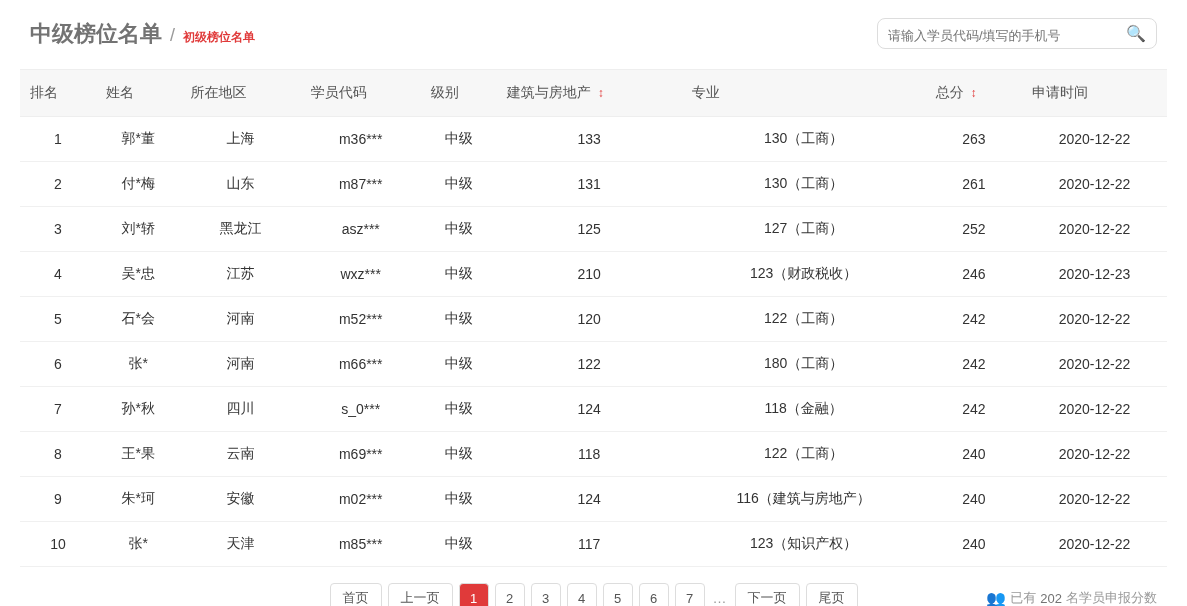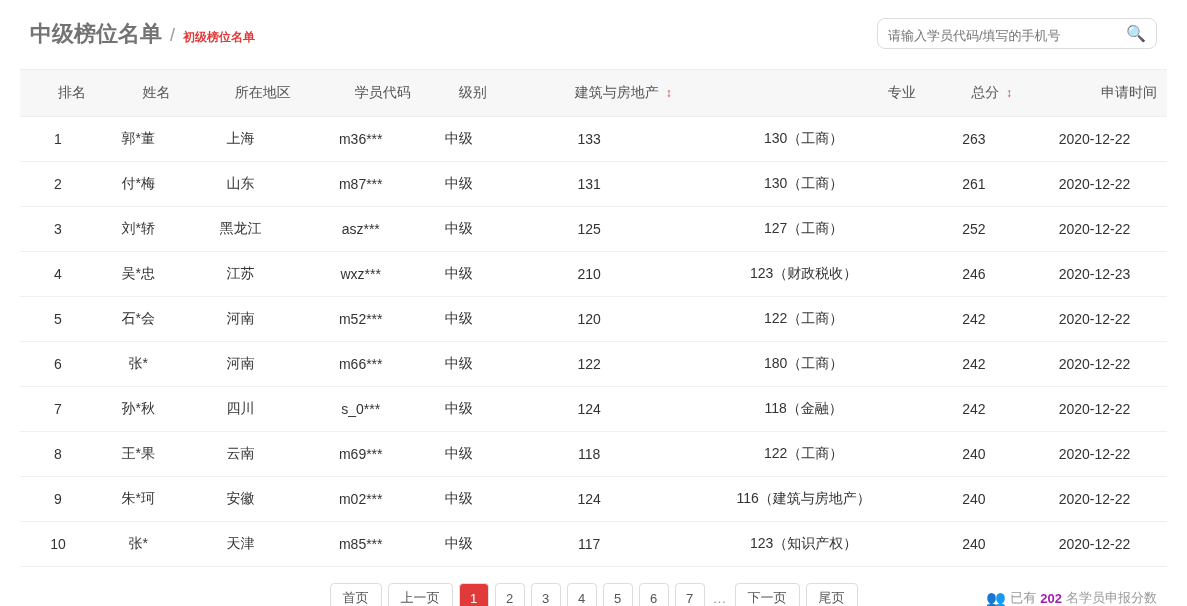--- a/index.html
+++ b/index.html
@@ -68,21 +68,21 @@
       border-collapse: collapse;
       border-spacing: 0;
     }
     thead tr {
       background: #f7f7f7;
       border-top: 1px solid #eee;
       border-bottom: 1px solid #eee;
     }
     th {
       padding: 14px 10px;
-      text-align: right;
+      text-align: left;
       font-weight: normal;
       color: #555;
       font-size: 14px;
       border-bottom: 1px solid #eee;
     }
     th .sort-icon {
       display: inline-block;
       margin-left: 3px;
       color: #e03a3a;
       font-size: 12px;
@@ -102,22 +102,22 @@
       margin-top: 4px;
     }
     .member-count {
       font-size: 13px;
       color: #999;
       display: flex;
       align-items: center;
       gap: 4px;
     }
     .member-count .count-num {
-      color: #a21caf;
-      font-weight: bold;
+      color: #737373;
+      font-weight: normal;
     }
     .member-icon {
       color: #e03a3a;
       font-size: 16px;
     }
     .pagination {
       display: flex;
       align-items: center;
       gap: 6px;
       justify-content: center;

